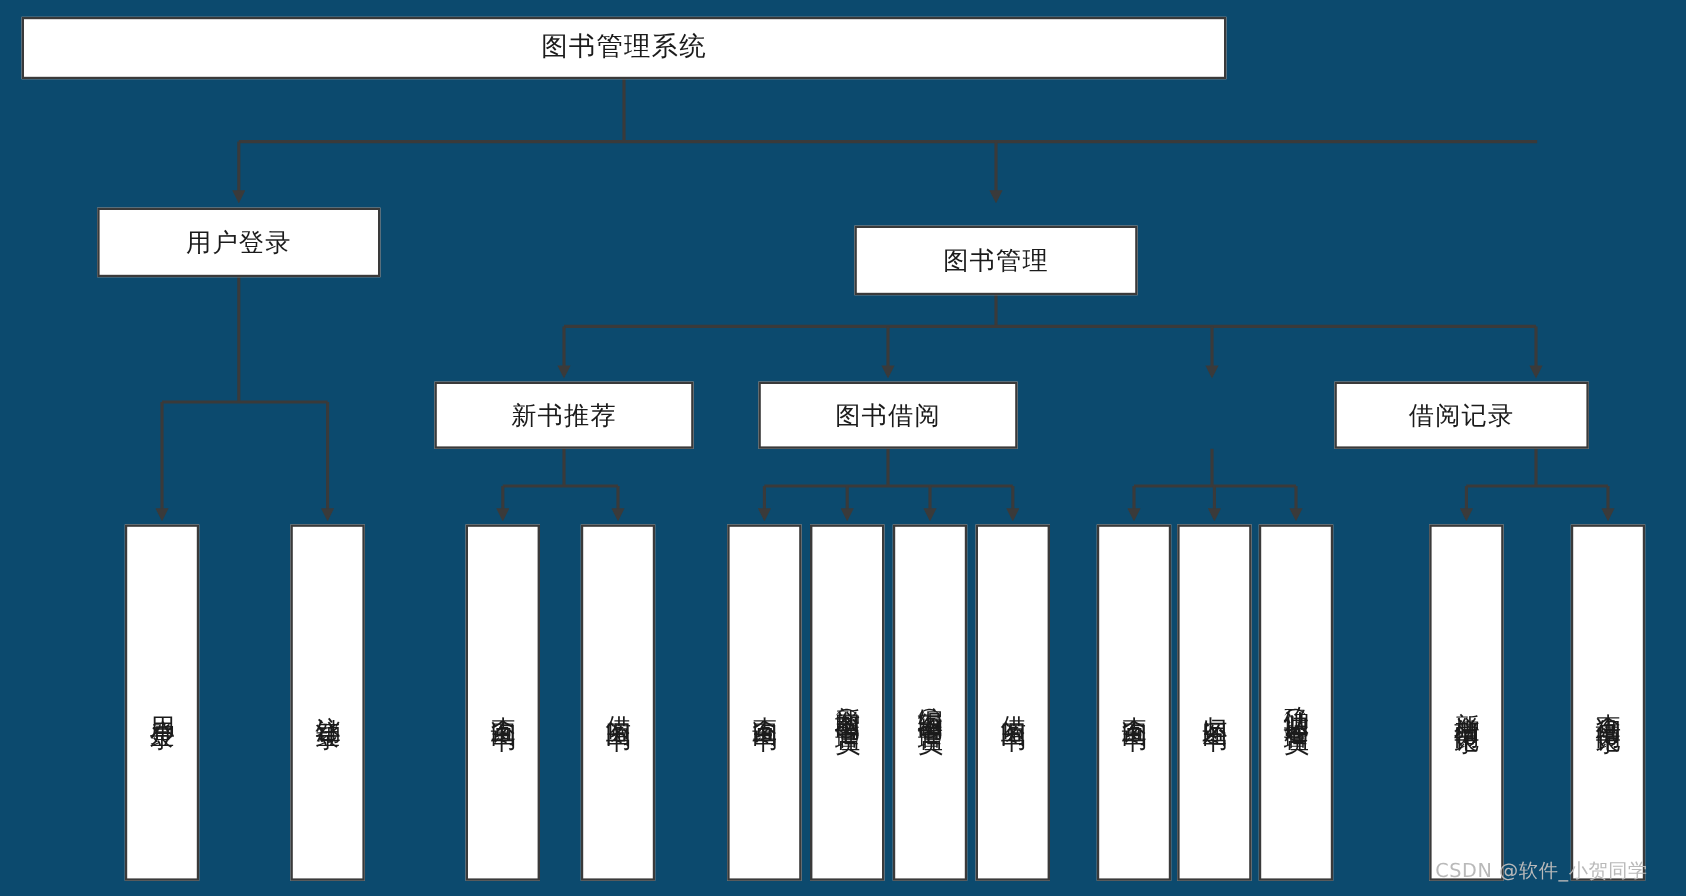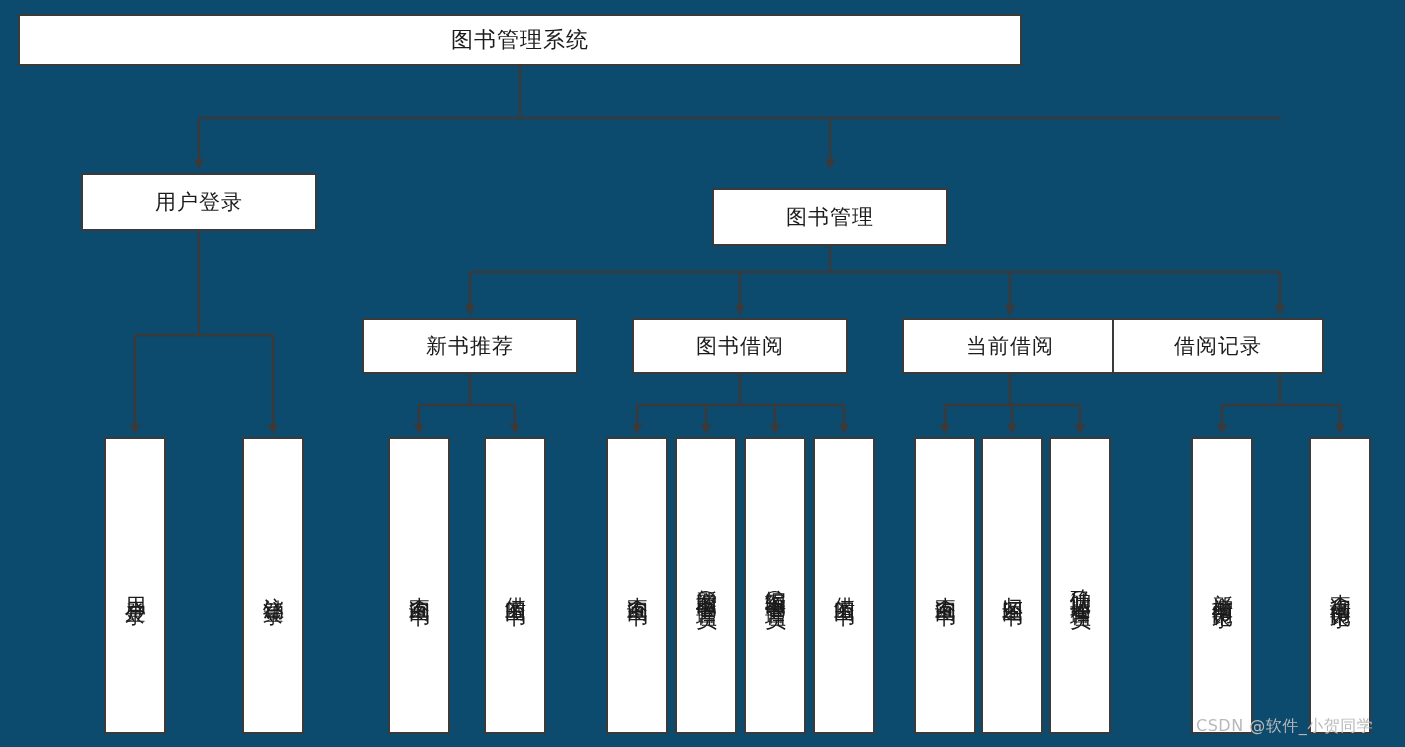--- a/index.html
+++ b/index.html
@@ -130,23 +130,20 @@
   <div class="node h" style="left:712px; top:173px; width:236px; height:58px;margin-top:15px;">
     <span>图书管理</span>
   </div>
 
   <div class="node h" style="left:632px; top:318px; width:216px; height:56px;">
     <span>图书借阅</span>
   </div>
   <div class="node h" style="left:362px; top:318px; width:216px; height:56px;">
     <span>新书推荐</span>
   </div>
-  <div class="node h" style="left:902px; top:318px; width:216px; height:56px;">
-    <span>当前借阅</span>
-  </div>
   <div class="node h" style="left:1112px; top:318px; width:212px; height:56px;">
     <span>借阅记录</span>
   </div>
 
   <div class="node v" style="left:104px; top:437px; width:62px; height:297px;">
     <span class="vtext">用户登录</span>
   </div>
   <div class="node v" style="left:242px; top:437px; width:62px; height:297px;">
     <span class="vtext">注销登录</span>
   </div>

